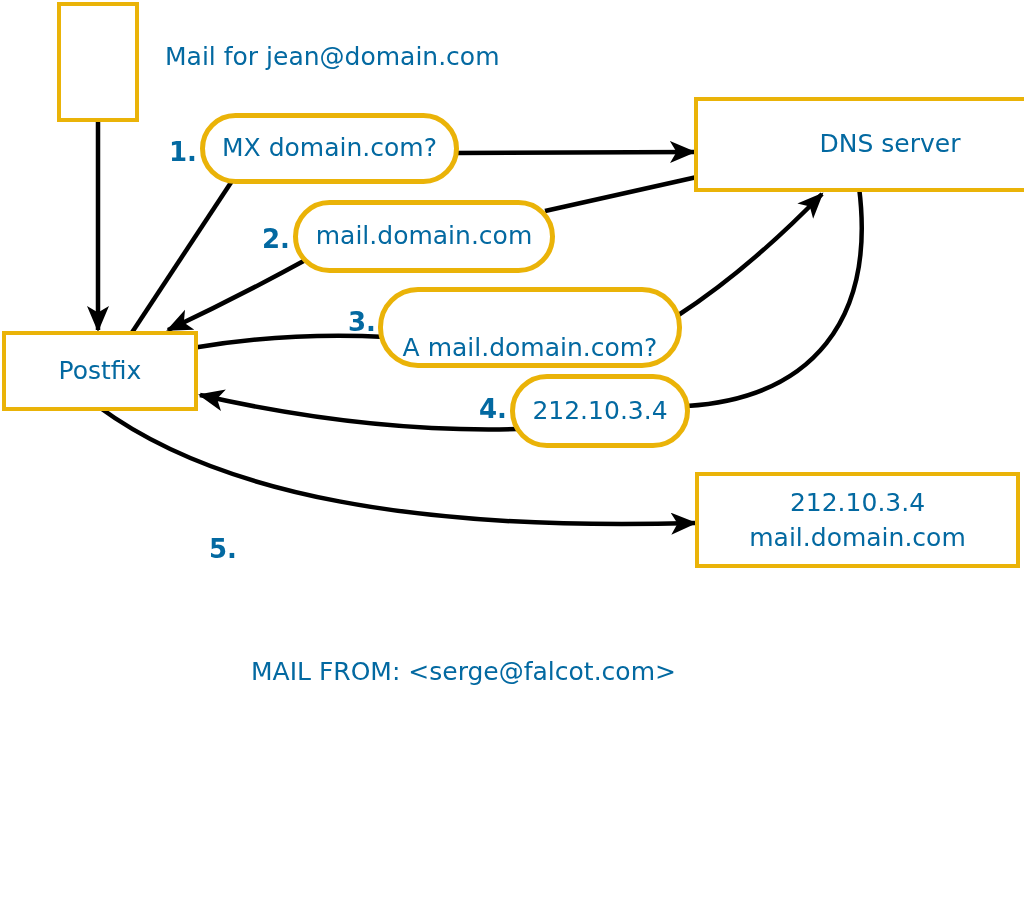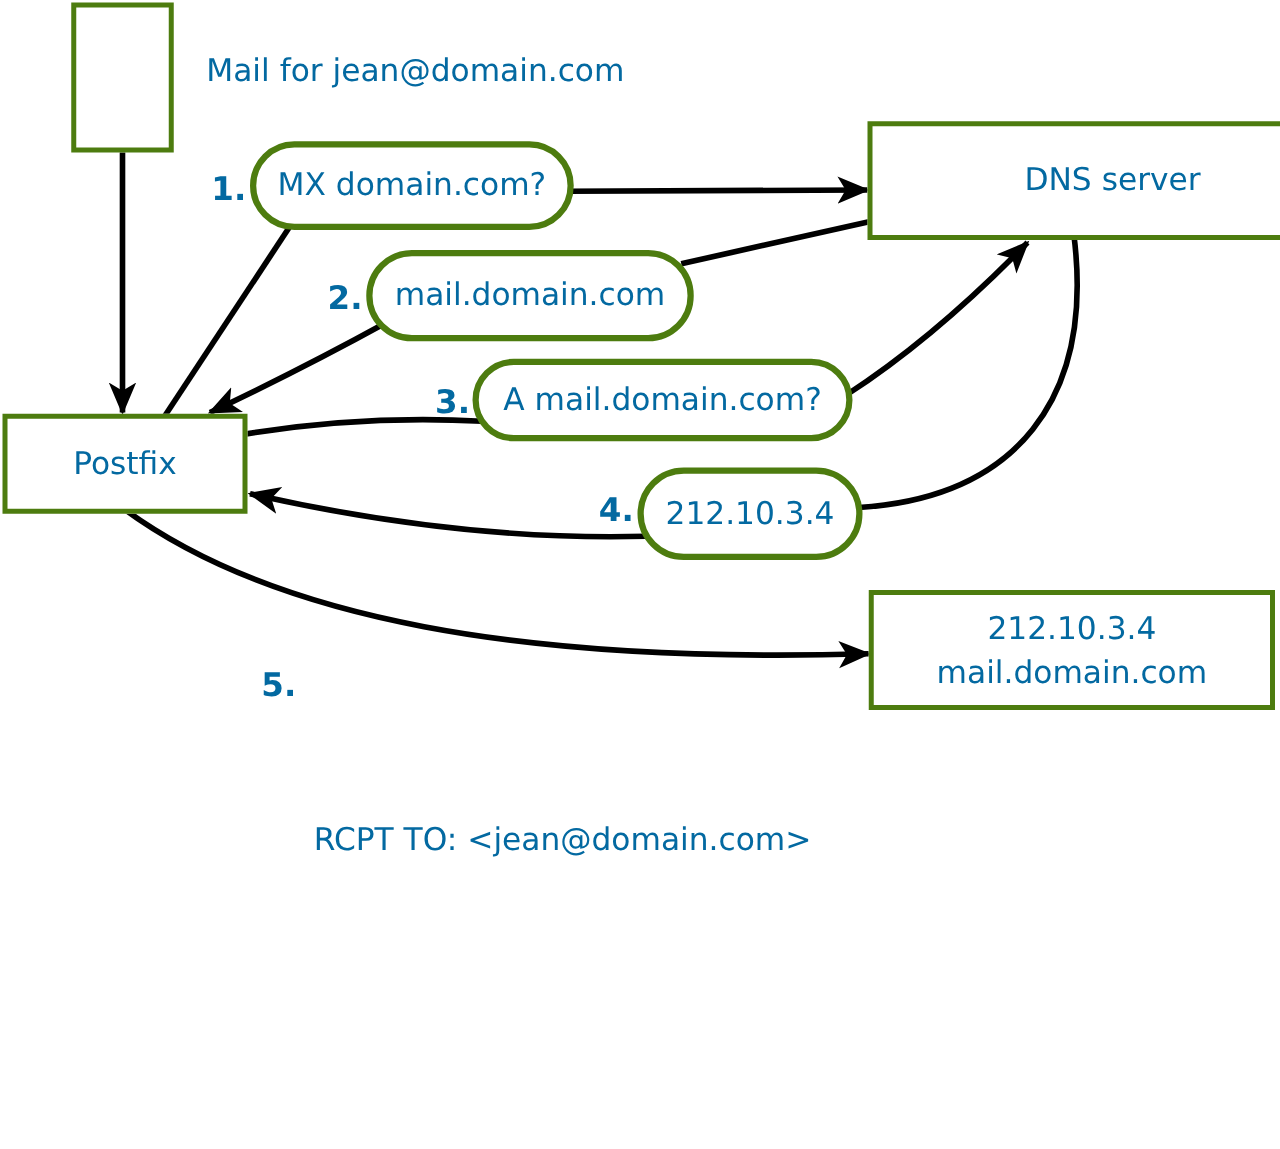--- a/index.html
+++ b/index.html
@@ -1,21 +1,21 @@
 <!DOCTYPE html>
 <html><head>
 <meta charset="utf-8">
 <style>
   html,body{margin:0;padding:0;background:#fff;}
   #stage{
     position:relative;width:1024px;height:919px;background:#ffffff;
     font-family:"DejaVu Sans", sans-serif;color:#0369a1;overflow:hidden;
   }
   #wires{position:absolute;left:0;top:0;width:1024px;height:919px;z-index:1;}
-  .shape{position:absolute;box-sizing:border-box;background:#fff;border:4px solid #4d7c0f;z-index:2;
+  .shape{position:absolute;box-sizing:border-box;background:#fff;border:4px solid #eab308;z-index:2;
          display:flex;align-items:center;justify-content:center;font-size:25px;line-height:1.15;}
   .pill{border-radius:40px;border-width:5px;}
   .lbl{position:absolute;z-index:3;font-size:25px;white-space:nowrap;}
   .stepnum{position:absolute;z-index:4;font-size:26px;font-weight:bold;white-space:nowrap;
            transform:translateX(-100%);}
   .twoline{flex-direction:column;line-height:35px;}
   #smtp{position:absolute;left:251px;top:591px;z-index:3;font-size:25px;line-height:32.5px;white-space:pre;}
   .smtp-line{min-height:32.5px;}
 </style>
 </head>
@@ -59,36 +59,36 @@
     <span>212.10.3.4</span>
     <span>mail.domain.com</span>
   </div>
 
   <div class="shape pill" style="left:200px;top:113px;width:259px;height:71px;">
     <span>MX domain.com?</span>
   </div>
   <div class="shape pill" style="left:293px;top:200px;width:262px;height:73px;">
     <span>mail.domain.com</span>
   </div>
-  <div class="shape pill" style="left:378px;top:287px;width:304px;height:66px;">
+  <div class="shape pill" style="left:378px;top:287px;width:304px;height:81px;align-items:flex-end;">
     <span>A mail.domain.com?</span>
   </div>
   <div class="shape pill" style="left:510px;top:374px;width:180px;height:74px;">
     <span>212.10.3.4</span>
   </div>
 
   <div class="stepnum" style="left:197px;top:137px;">1.</div>
   <div class="stepnum" style="left:290px;top:224px;">2.</div>
   <div class="stepnum" style="left:376px;top:307px;">3.</div>
   <div class="stepnum" style="left:507px;top:394px;">4.</div>
   <div class="stepnum" style="left:237px;top:534px;">5.</div>
 
 
   <div id="smtp">
-    <div class="smtp-line">RCPT TO: &lt;jean@domain.com&gt;</div>
+    <div class="smtp-line">MAIL FROM: &lt;serge@falcot.com&gt;</div>
     
     
     
     
     
     
     
   </div>
 
 </div>

